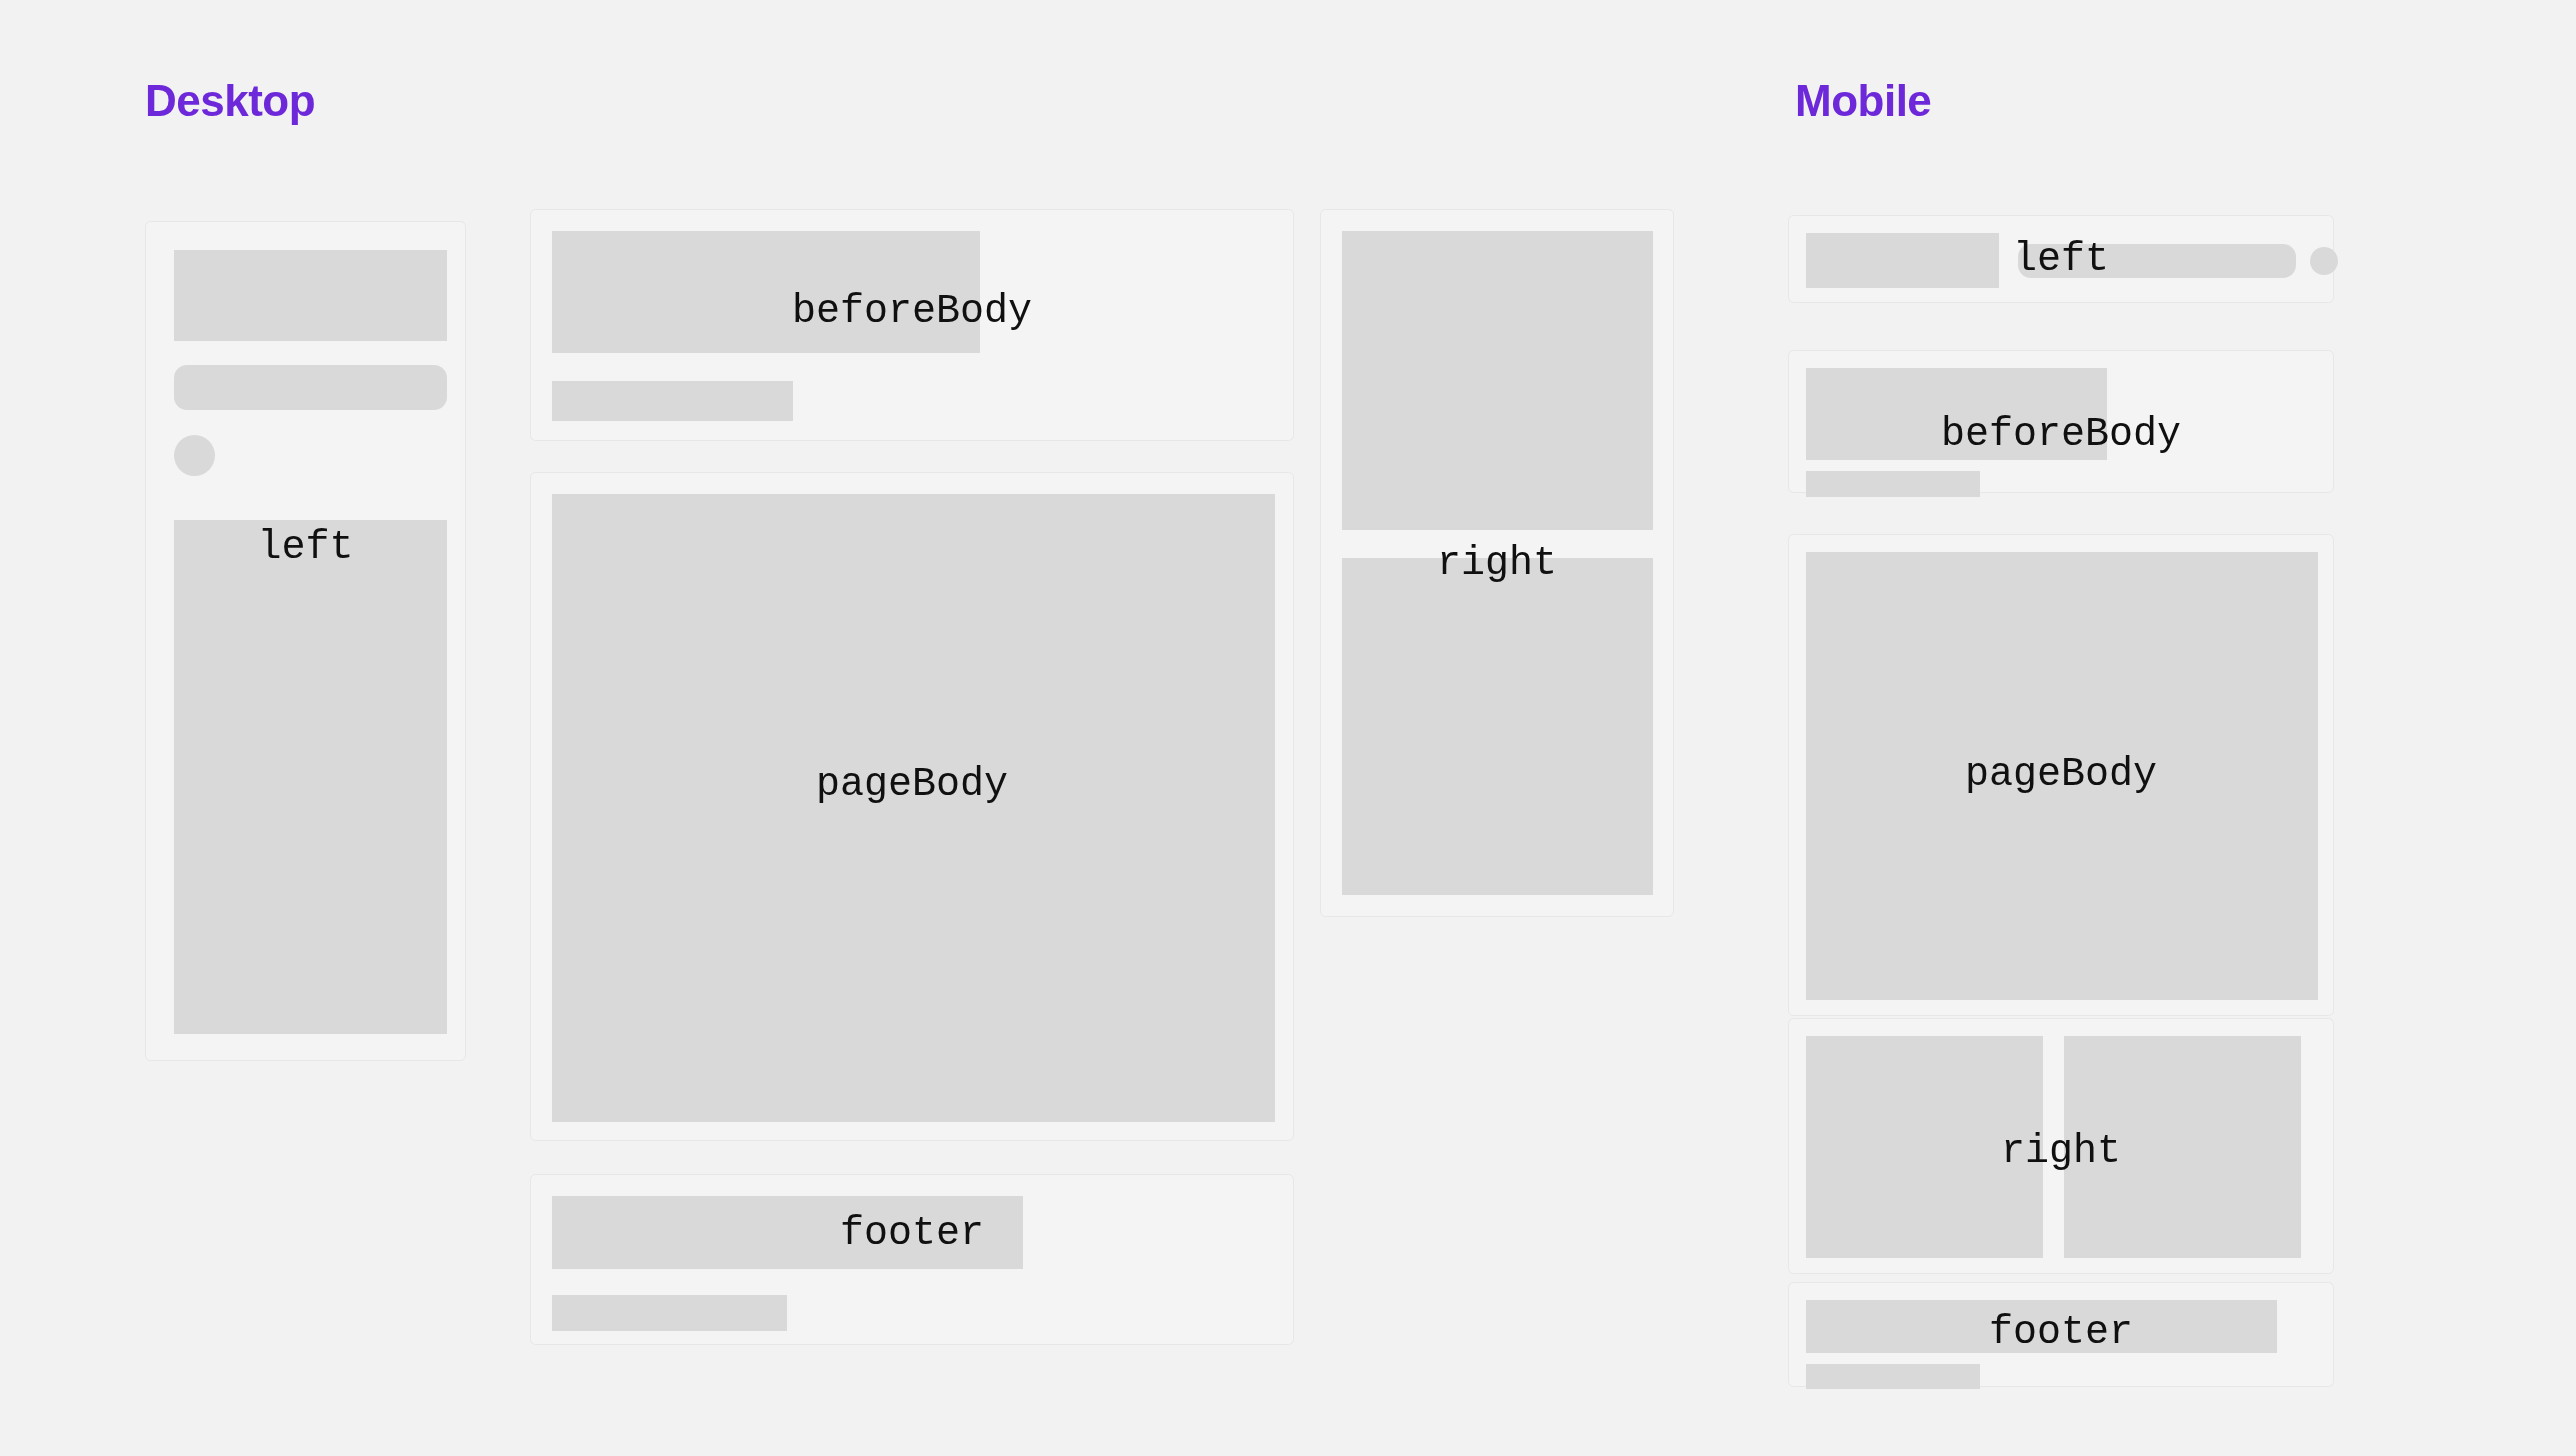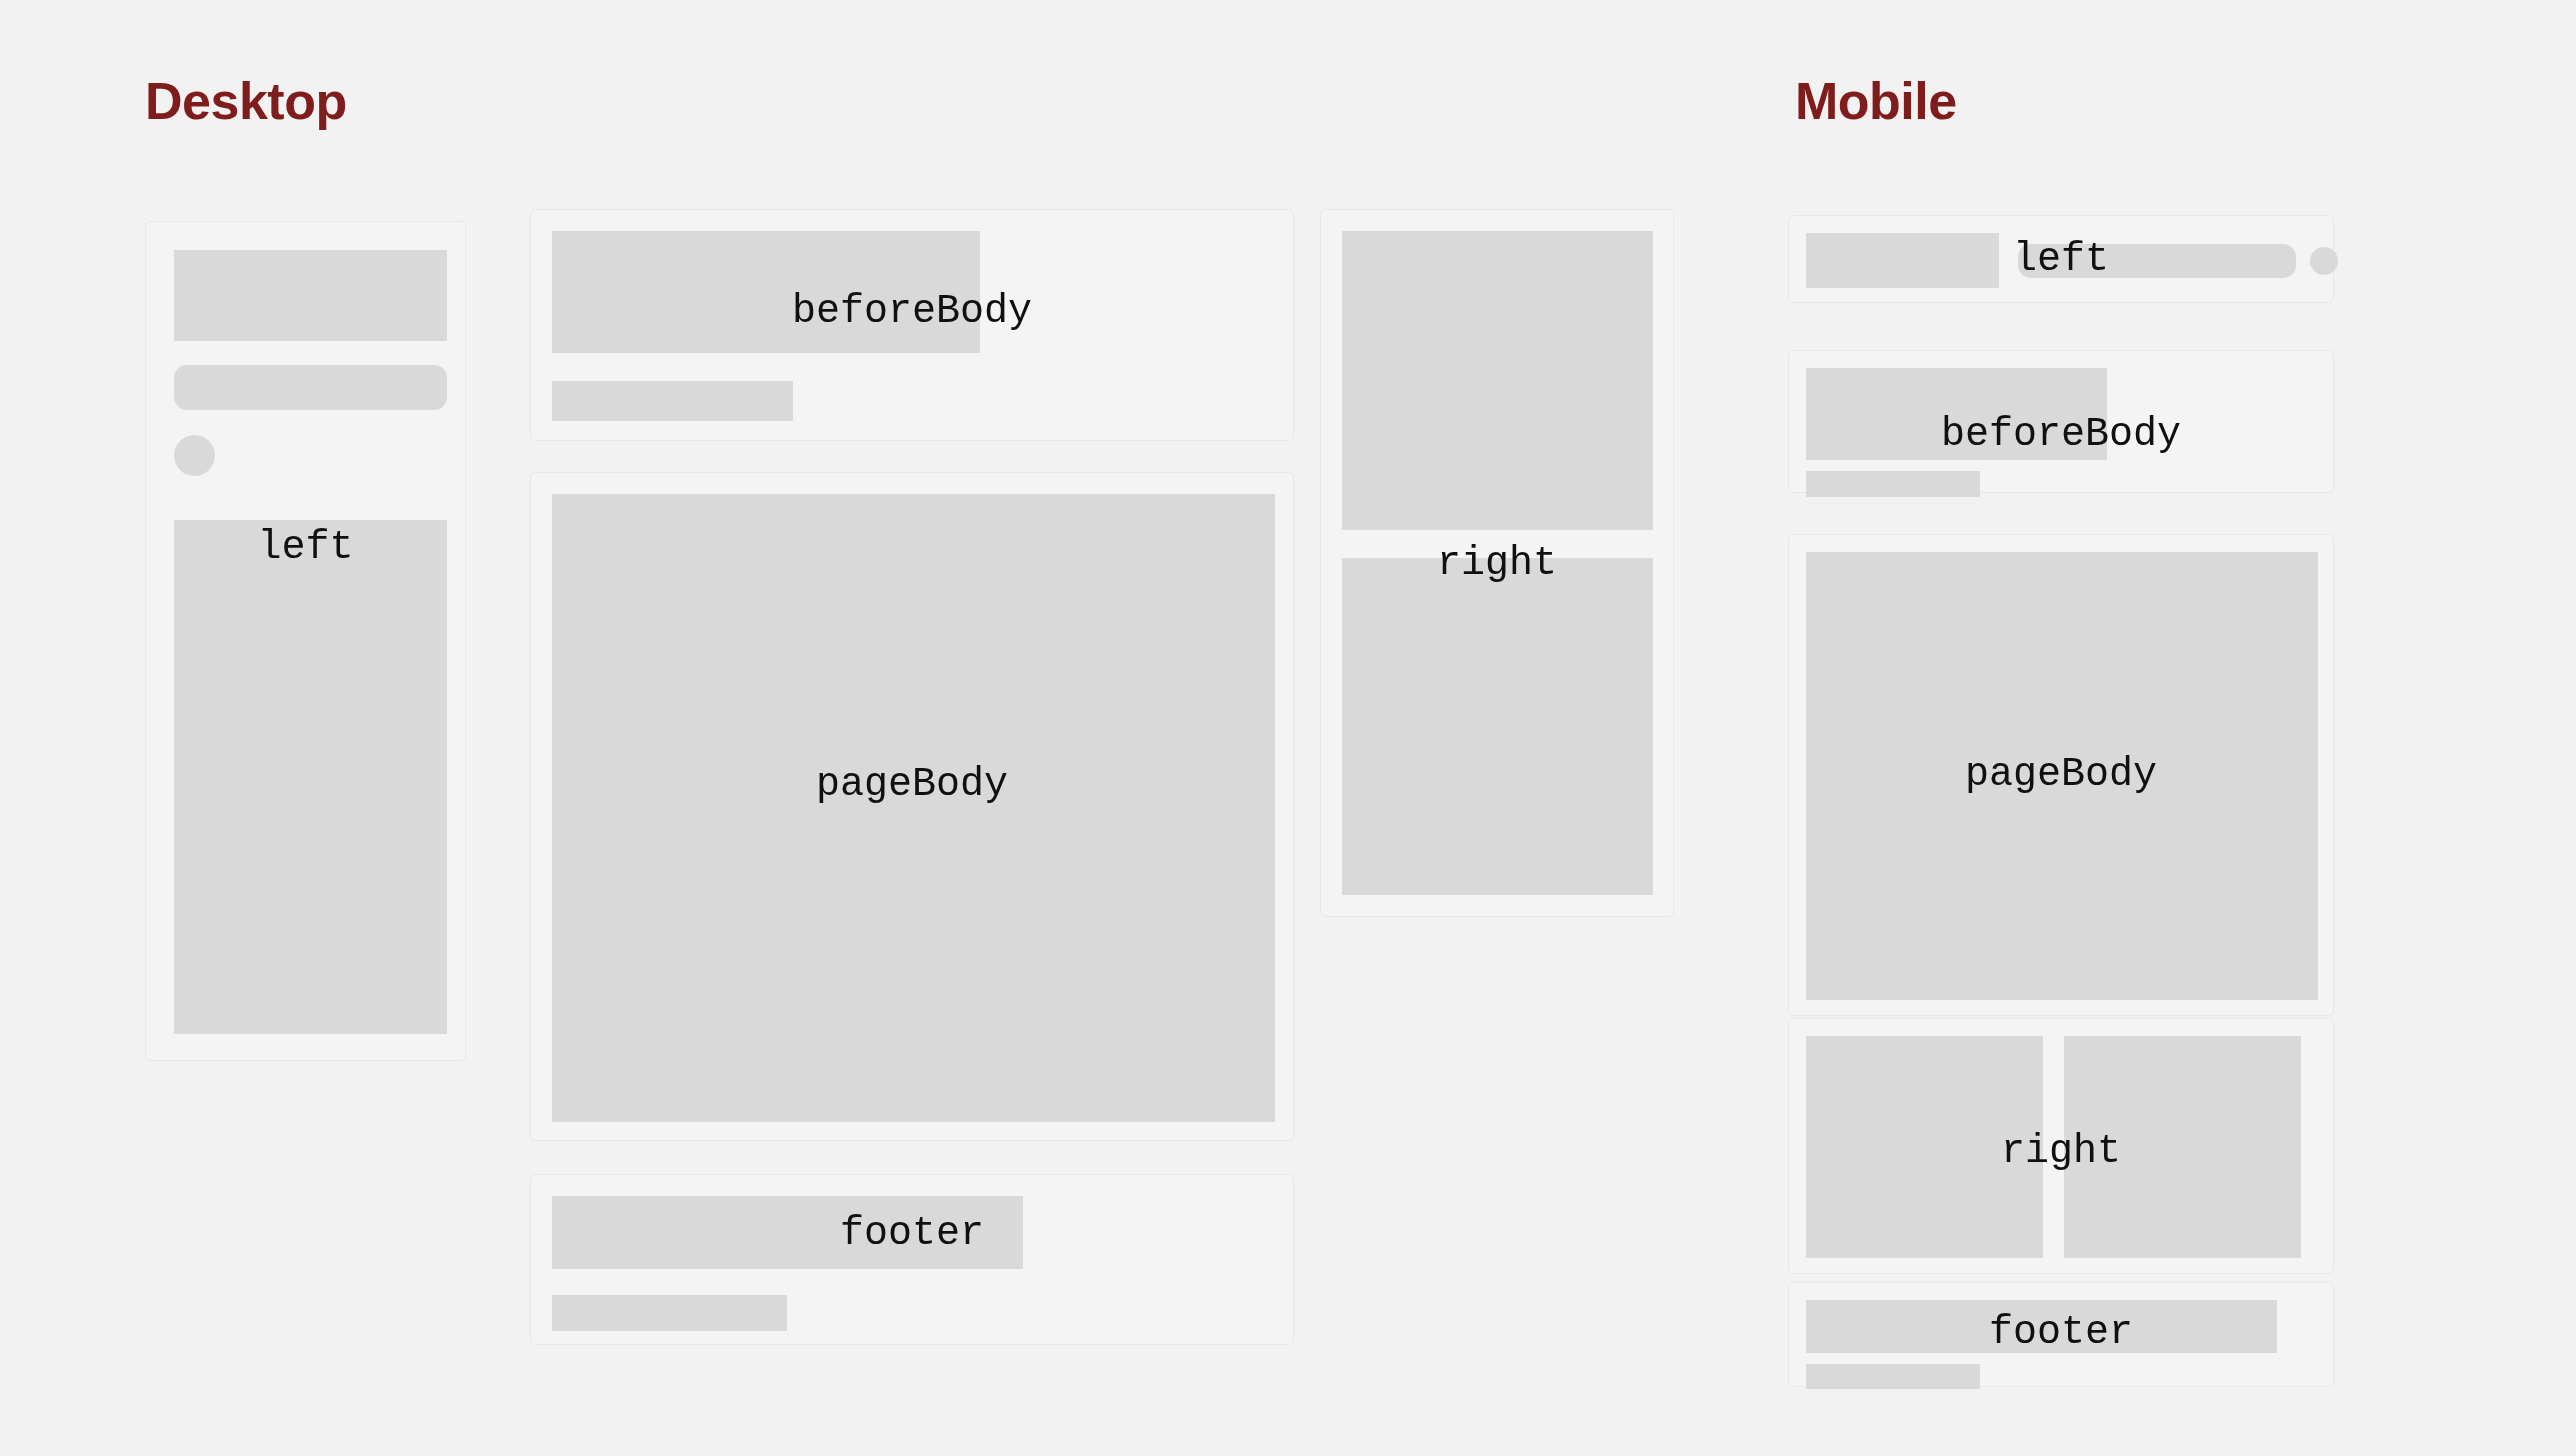--- a/index.html
+++ b/index.html
@@ -18,23 +18,23 @@
     position: relative;
     width: 2576px;
     height: 1456px;
   }
 
   
   .section-title {
     position: absolute;
     font-family: "Liberation Sans", sans-serif;
     font-weight: bold;
-    font-size: 52px;
+    font-size: 44px;
     line-height: 56px;
-    color: #7f1d1d;
+    color: #6d28d9;
     letter-spacing: -0.5px;
     white-space: nowrap;
   }
   #desktop-title { left: 145px; top: 73px; }
   #mobile-title  { left: 1795px; top: 73px; }
 
   
   .card {
     position: absolute;
     background: #f4f4f4;

